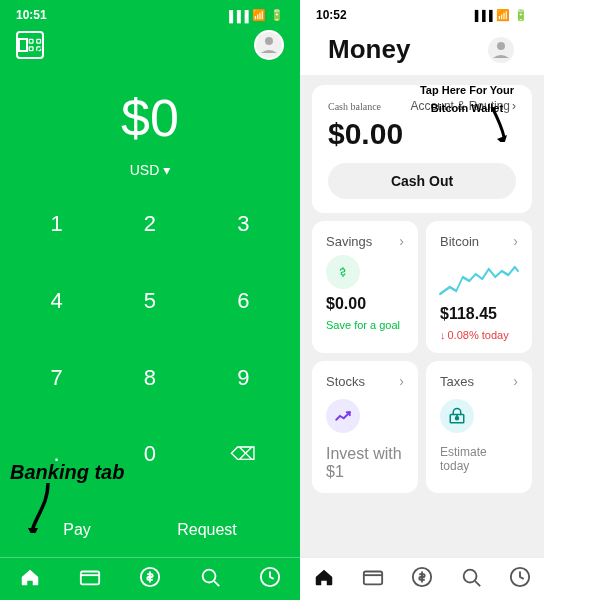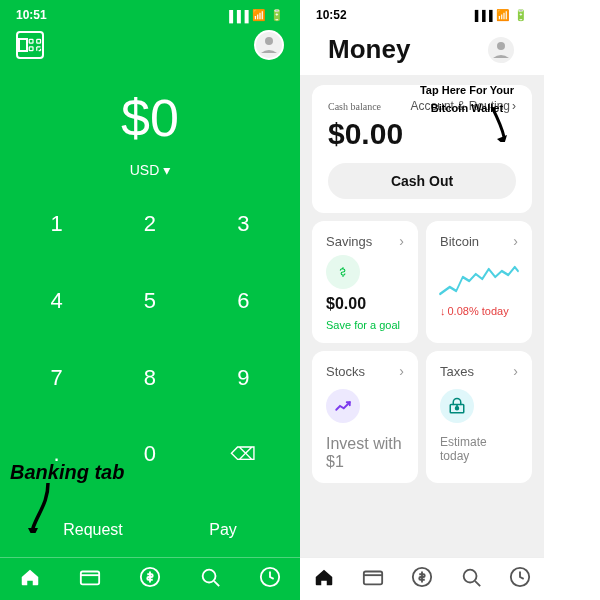--- a/index.html
+++ b/index.html
@@ -369,22 +369,22 @@
     <div class="numpad-key">6</div>
     <div class="numpad-key">7</div>
     <div class="numpad-key">8</div>
     <div class="numpad-key">9</div>
     <div class="numpad-key">.</div>
     <div class="numpad-key">0</div>
     <div class="numpad-key backspace">⌫</div>
   </div>
 
   <div class="left-bottom-actions">
+    <div class="action-btn">Pay</div>
     <div class="action-btn">Request</div>
-    <div class="action-btn">Pay</div>
   </div>
 
   <div class="left-nav-bar">
     <div class="nav-icon">
       <svg width="22" height="22" viewBox="0 0 24 24" fill="white">
         <path d="M3 12L12 4l9 8v8a1 1 0 01-1 1h-5v-5h-6v5H4a1 1 0 01-1-1z"></path>
       </svg>
     </div>
     <div class="nav-icon">
       <svg width="22" height="22" viewBox="0 0 24 24" fill="none" stroke="white" stroke-width="2">
@@ -490,20 +490,21 @@
 
       <div class="mini-card">
         <div class="mini-card-header">
           <span class="mini-card-label">Bitcoin</span>
           <span style="color:#999; font-size:14px;">›</span>
         </div>
 
         <svg class="bitcoin-chart chart-svg" viewBox="0 0 120 40" preserveAspectRatio="none">
           <polyline points="0,35 15,28 25,32 35,18 45,22 55,15 65,20 75,10 85,18 95,12 105,16 115,8 120,12" fill="none" stroke="#4DD0E1" stroke-width="2.5" stroke-linejoin="round" stroke-linecap="round"></polyline>
         </svg>
+        <div class="mini-card-amount">$118.45</div>
         <div class="mini-card-sub red">
           <span>↓</span>
           <span>0.08% today</span>
         </div>
       </div>
     </div>
 
     <div class="cards-grid">
 
       <div class="mini-card">

